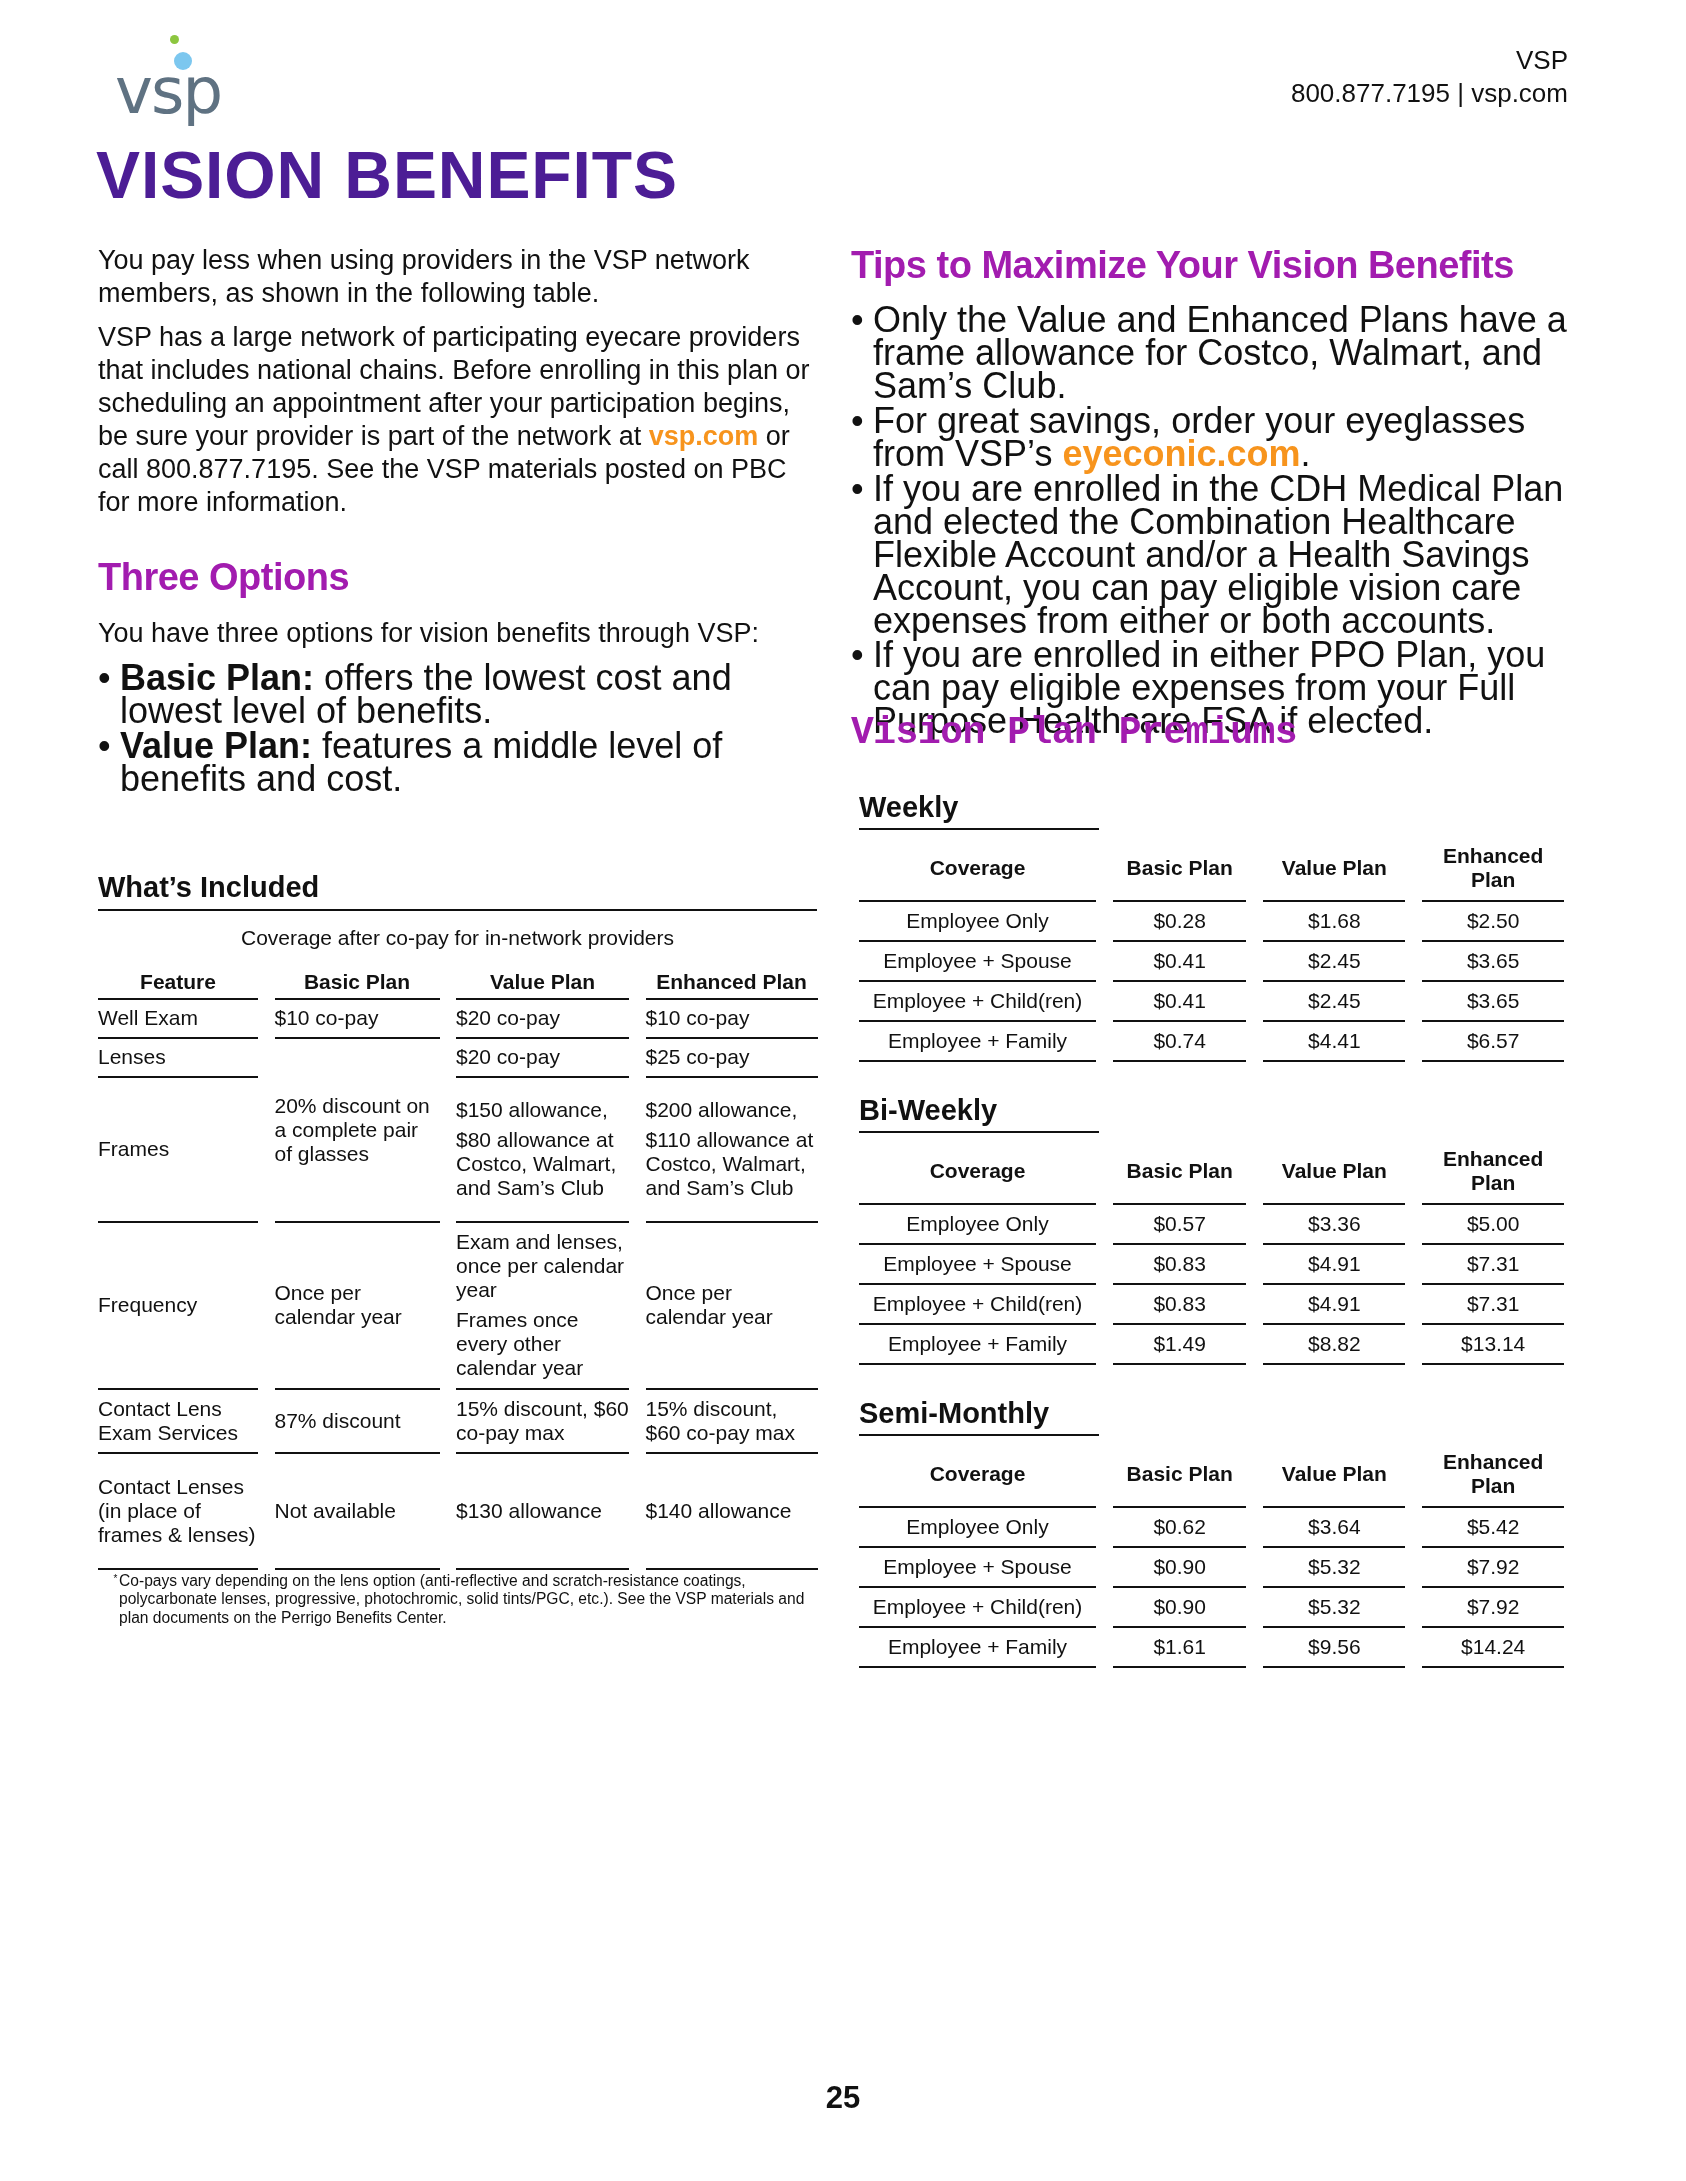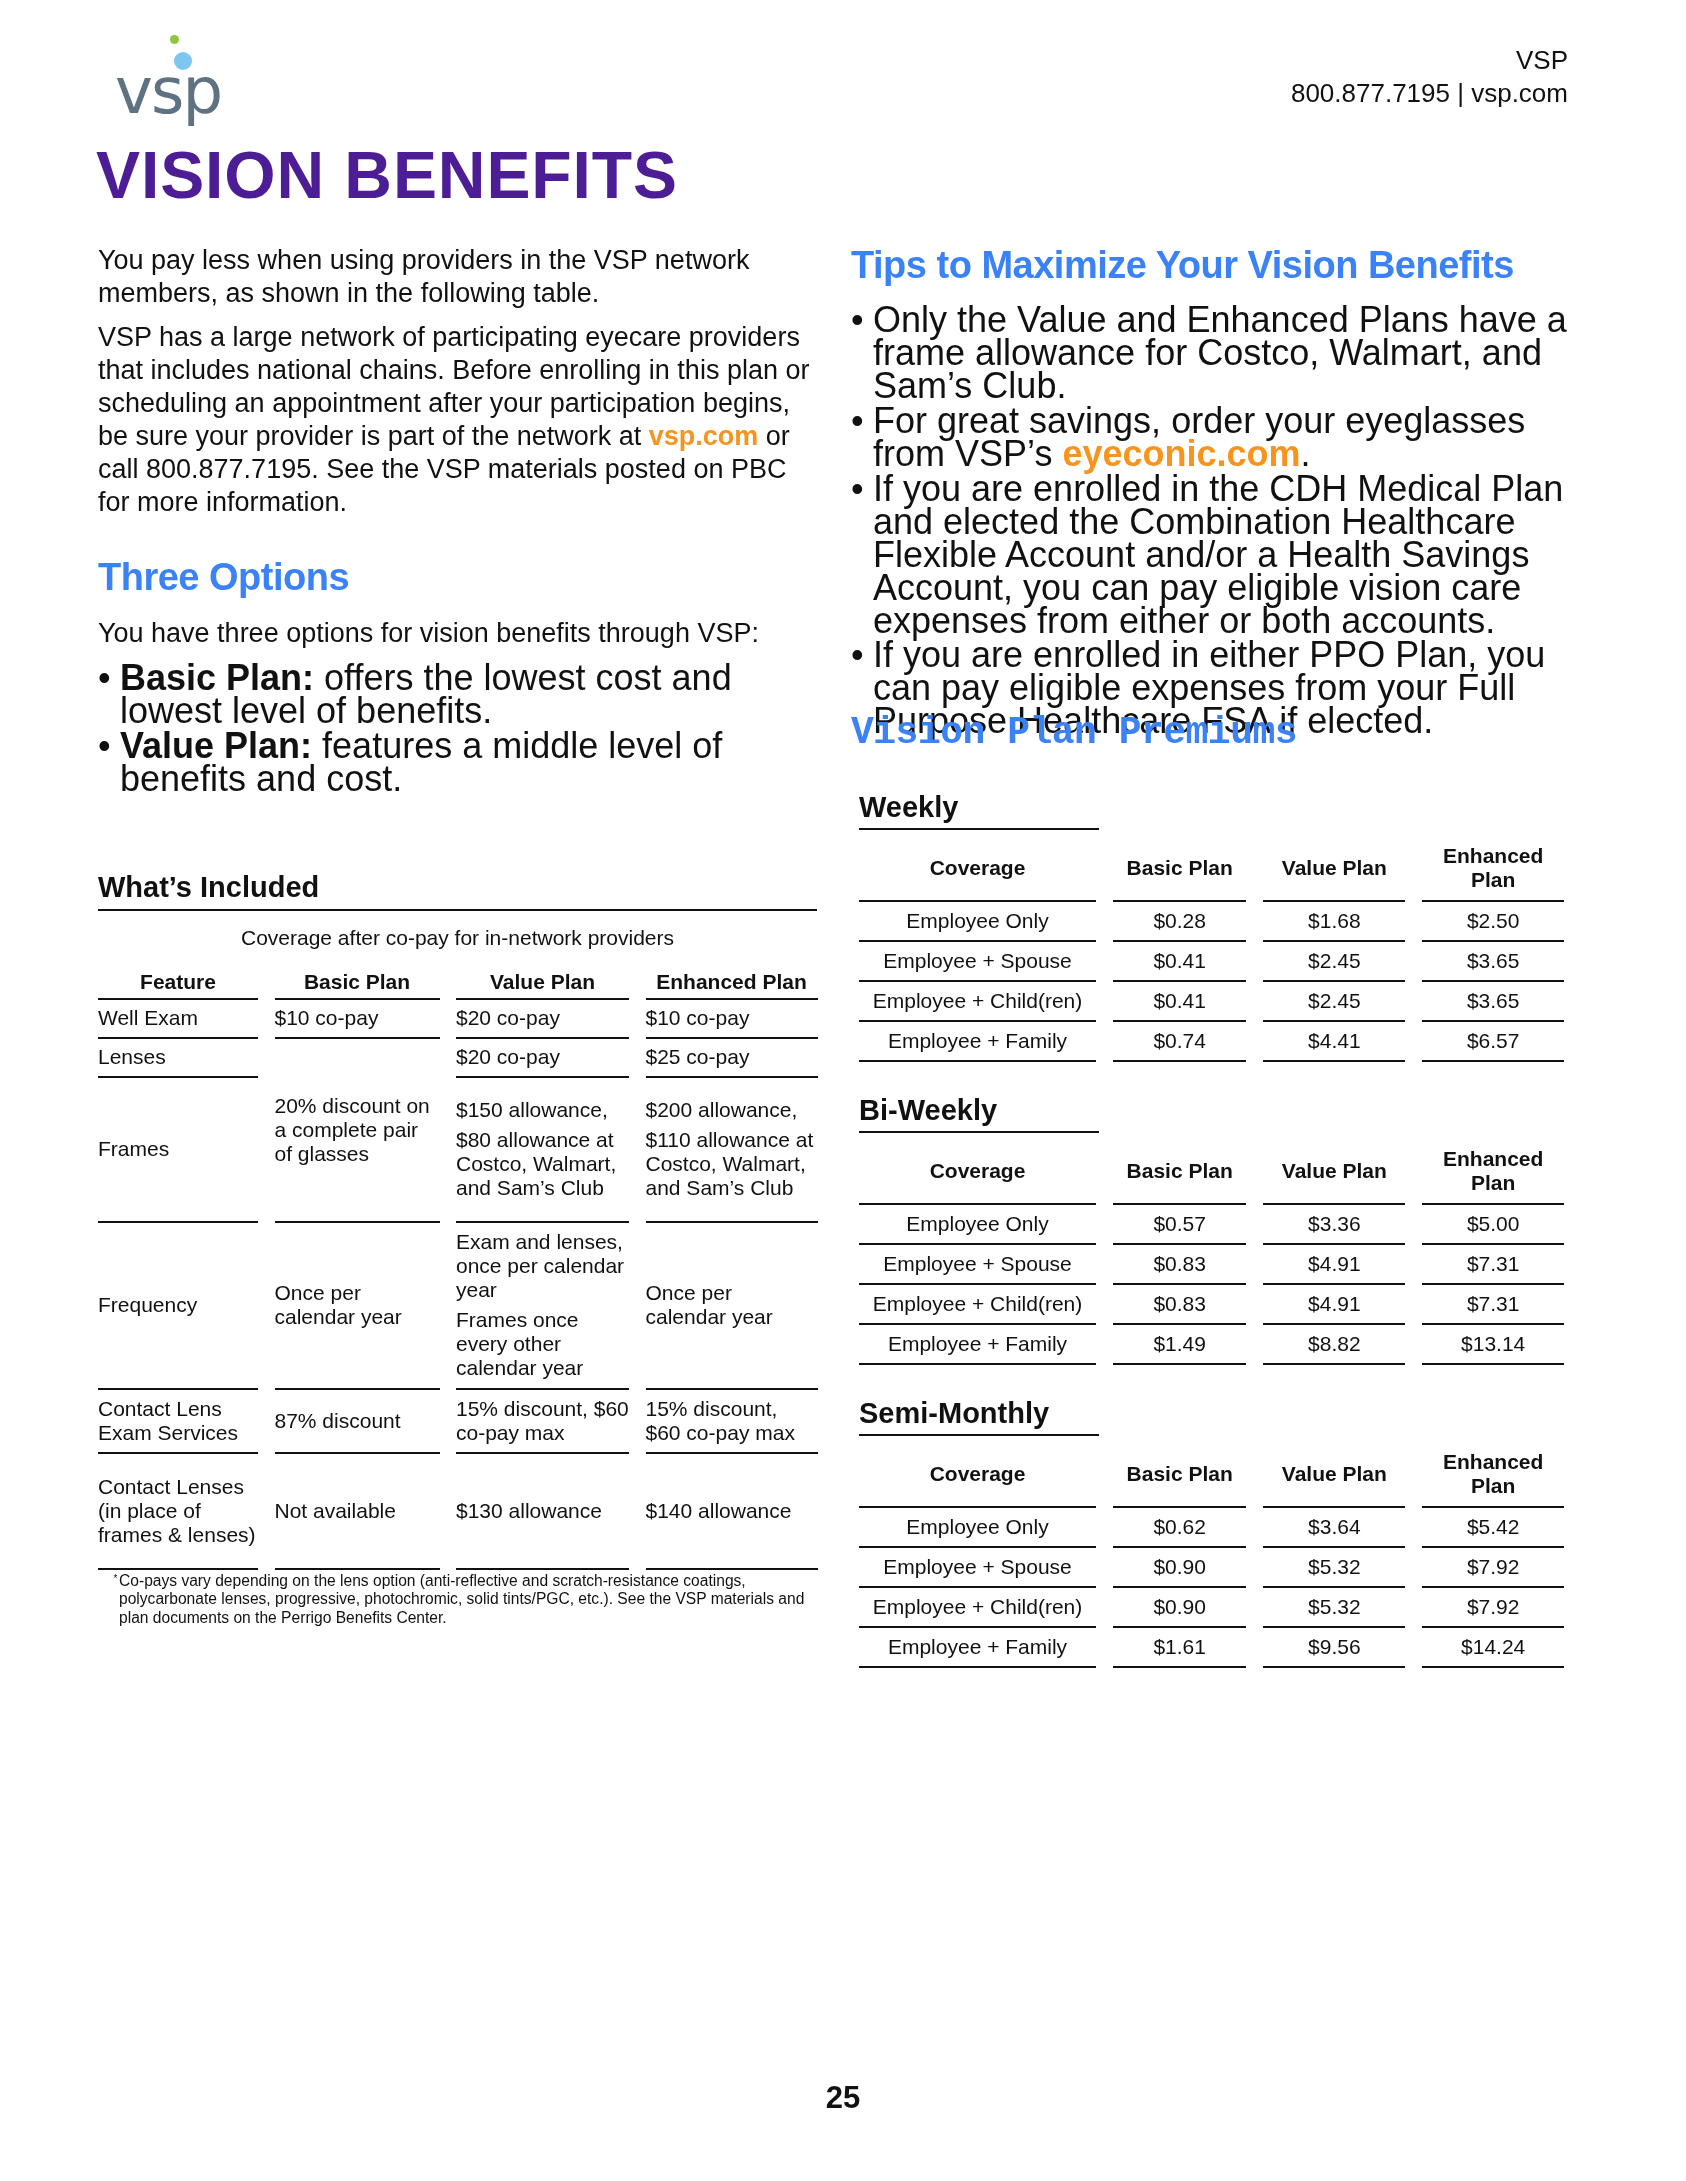--- a/index.html
+++ b/index.html
@@ -12,21 +12,21 @@
   .logo { left:115px; top:27.5px; width:129px; height:103px; }
   .logo .dot-g { position:absolute; left:55px; top:7.3px; width:9.2px; height:9.2px; border-radius:50%; background:#8CC63F; }
   .logo .dot-b { position:absolute; left:59px; top:24px; width:18.4px; height:18.4px; border-radius:50%; background:#7CC7EF; }
   .logo .word { position:absolute; left:0; top:31px; font-size:64px; letter-spacing:-1.8px; color:#5F7282; font-family:"DejaVu Sans", sans-serif; font-weight:normal; line-height:1; }
 
   .hdr-right { right:118px; top:44px; text-align:right; font-size:26px; line-height:33px; }
 
   .title { left:96px; top:142px; font-size:66px; font-weight:bold; letter-spacing:0.9px; color:#4c1d95; line-height:1; }
 
   .para { font-size:27px; line-height:33px; }
-  .h2 { font-size:38px; font-weight:bold; color:#3b82f6; letter-spacing:-0.5px; line-height:1; }
+  .h2 { font-size:38px; font-weight:bold; color:#a21caf; letter-spacing:-0.5px; line-height:1; }
 
   ul.bul { list-style:none; margin:0; padding:0; }
   ul.bul li { position:relative; padding-left:22px; font-size:36px; line-height:33px; margin-bottom:1.8px; }
   ul.bul li::before { content:"\2022"; position:absolute; left:0; top:0; }
 
   
   .wi-title { left:98px; top:872px; width:719px; font-size:29px; font-weight:bold; border-bottom:2.8px solid #111; padding-bottom:5.5px; line-height:1.1; }
   .wi-cap { left:98px; top:926px; width:719px; text-align:center; font-size:21px; }
   table.wi { position:absolute; left:98px; top:955px; border-collapse:separate; border-spacing:0; font-size:21px; line-height:24px; }
   table.wi td, table.wi th { padding:0; vertical-align:middle; text-align:left; }

